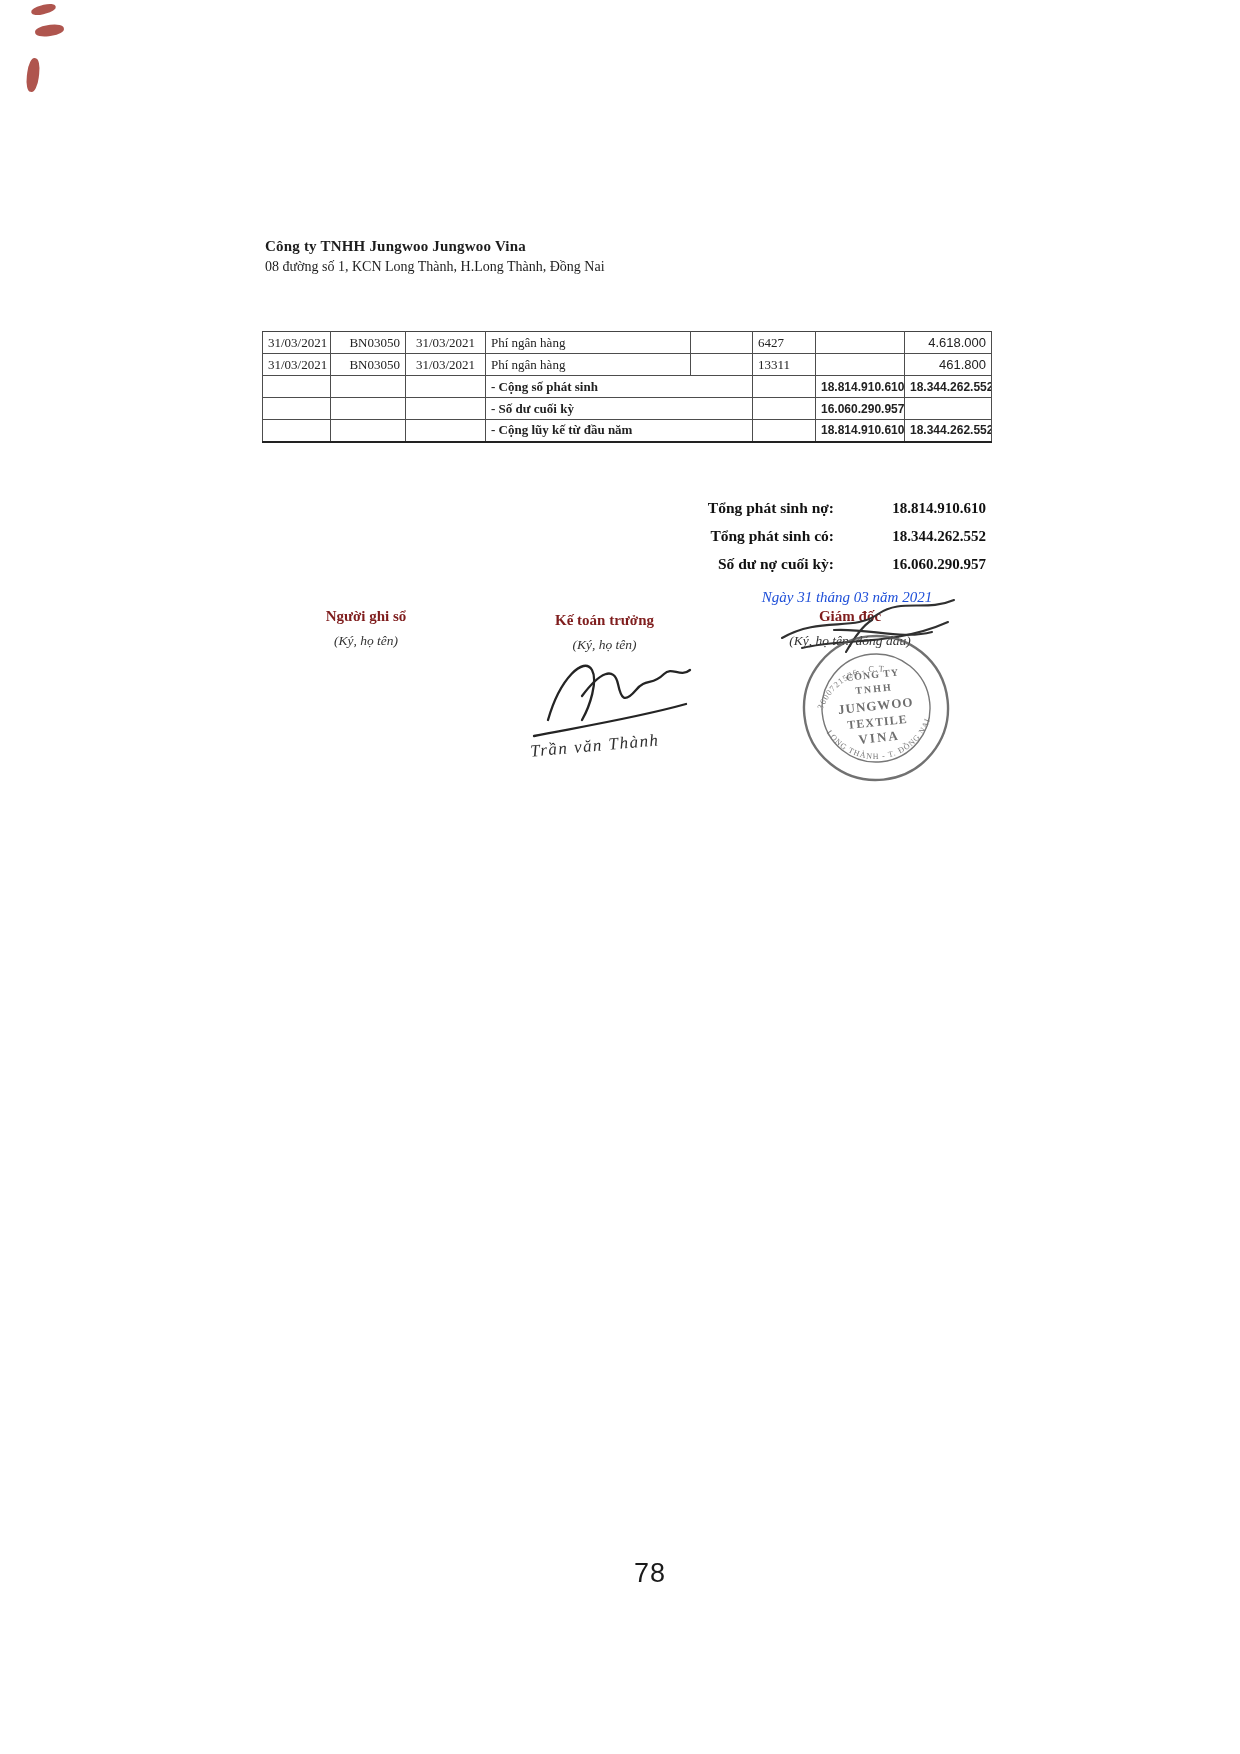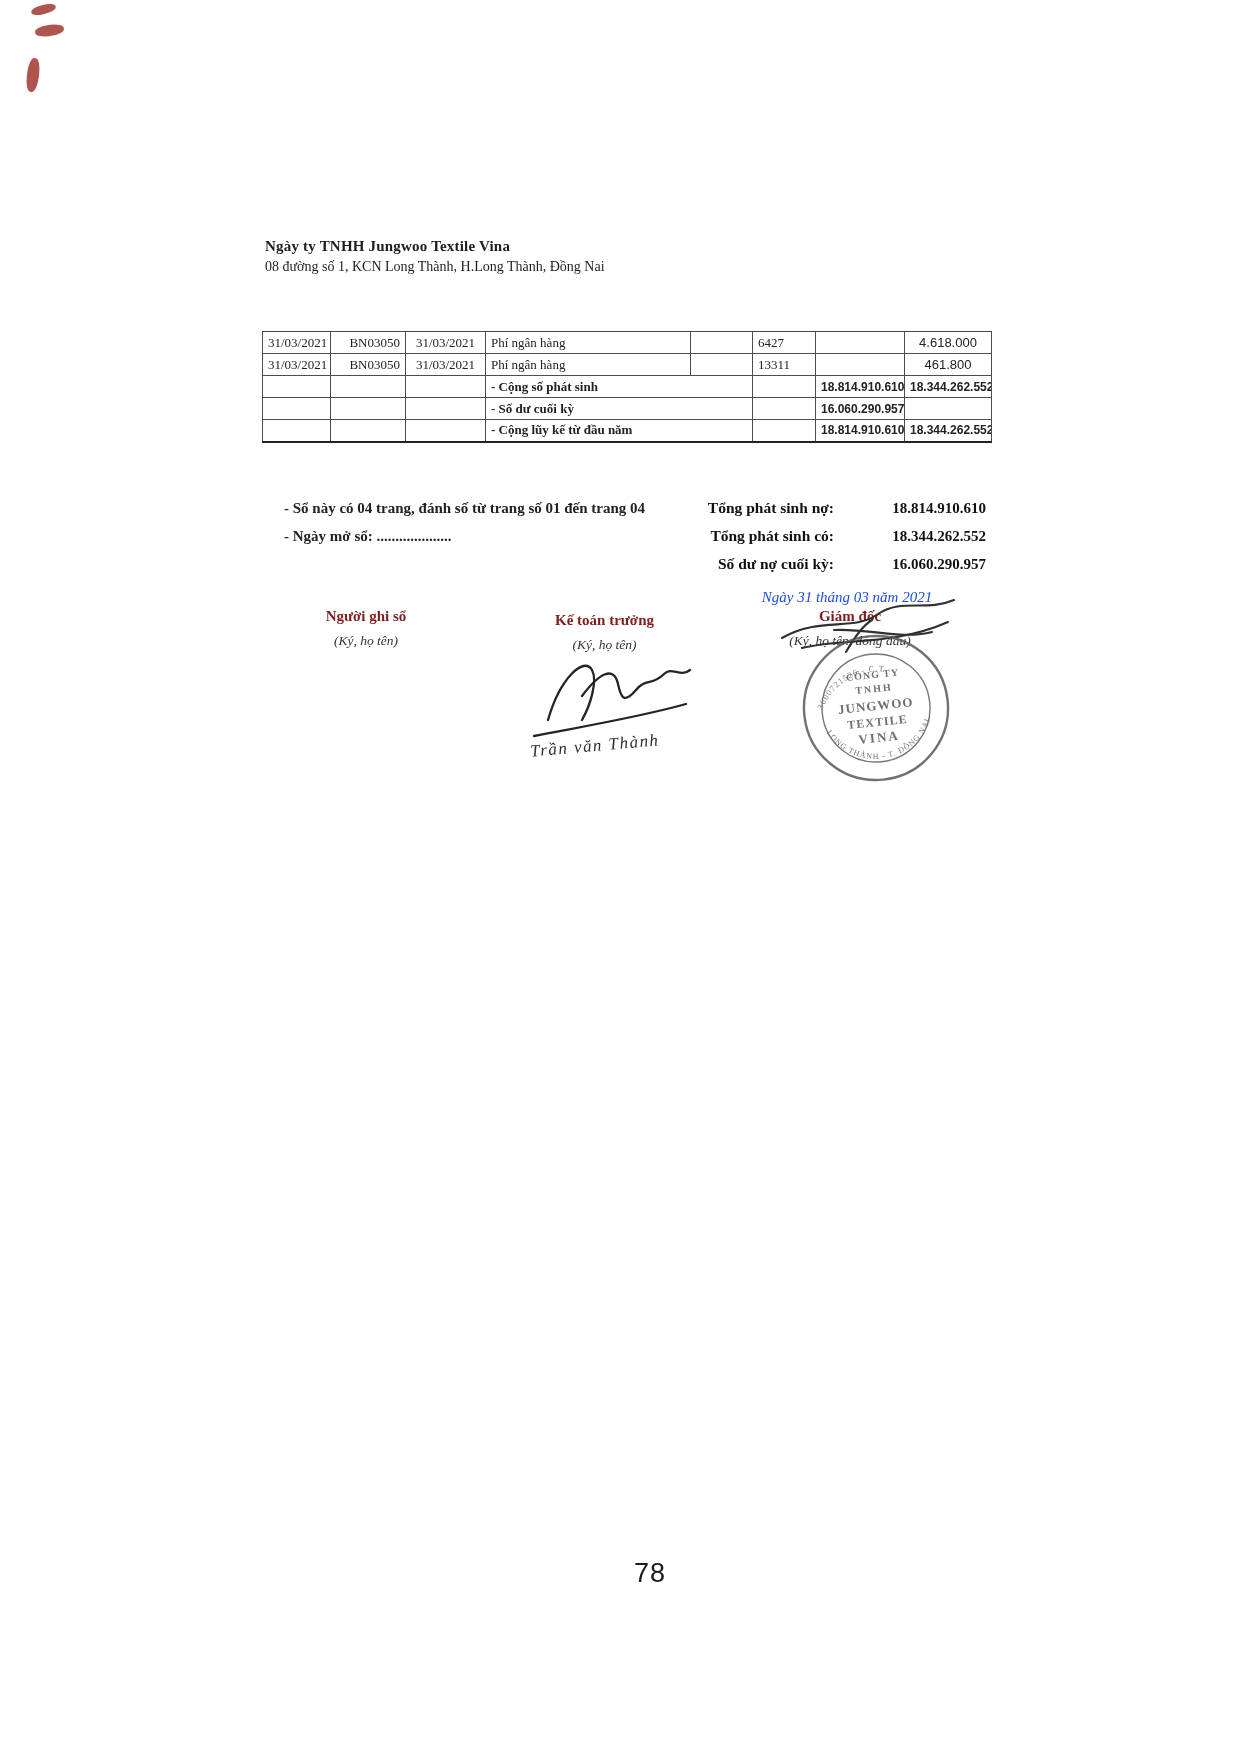--- a/index.html
+++ b/index.html
@@ -35,21 +35,21 @@
   }
   table.ledger tr:first-child td { border-top:1.5px solid #444; }
   table.ledger tr:last-child td { border-bottom:2.2px solid #222; }
   td.c-date { text-align:left; }
   td.c-doc  { text-align:right; }
   td.c-date2 { text-align:center; }
   td.c-desc { text-align:left; }
   td.c-desc.bold { font-weight:bold; }
   td.c-acct { text-align:left; }
   td.c-num {
-    text-align:center;
+    text-align:right;
     font-family:"Liberation Sans", sans-serif;
     font-size:11.5px;
   }
   td.c-num.bold { font-weight:bold; font-size:12px; }
 
   
   .notes { position:absolute; left:284px; top:500px; width:380px; }
   .note-line { font-size:15px; font-weight:600; margin-bottom:11px; color:#222; }
 
   
@@ -84,21 +84,21 @@
 </head>
 <body>
 
 <div class="page">
 
   <div class="pen-mark m1"></div>
   <div class="pen-mark m2"></div>
   <div class="pen-mark m3"></div>
 
   <div class="company-header">
-    <div class="company-name">Ngày ty TNHH Jungwoo Textile Vina</div>
+    <div class="company-name">Công ty TNHH Jungwoo Jungwoo Vina</div>
     <div class="company-address">08 đường số 1, KCN Long Thành, H.Long Thành, Đồng Nai</div>
   </div>
 
   <div class="table-wrap">
     <table class="ledger">
       <colgroup>
         <col style="width:68px">
           <col style="width:75px">
           <col style="width:80px">
         <col style="width:205px">
@@ -152,24 +152,20 @@
         <td class="c-date2"></td>
         <td class="c-desc bold" colspan="2">- Cộng lũy kế từ đầu năm</td>
         <td class="c-acct"></td>
         <td class="c-num bold">18.814.910.610</td>
         <td class="c-num bold">18.344.262.552</td>
       </tr>
     </tbody>
       </table>
   </div>
 
-  <div class="notes">
-    <div class="note-line">- Sổ này có 04 trang, đánh số từ trang số 01 đến trang 04</div>
-    <div class="note-line">- Ngày mở sổ: ....................</div>
-  </div>
 
   <div class="totals">
     <div class="total-row">
       <span class="total-label">Tổng phát sinh nợ:</span>
       <span class="total-value">18.814.910.610</span>
     </div>
     <div class="total-row">
       <span class="total-label">Tổng phát sinh có:</span>
       <span class="total-value">18.344.262.552</span>
     </div>

